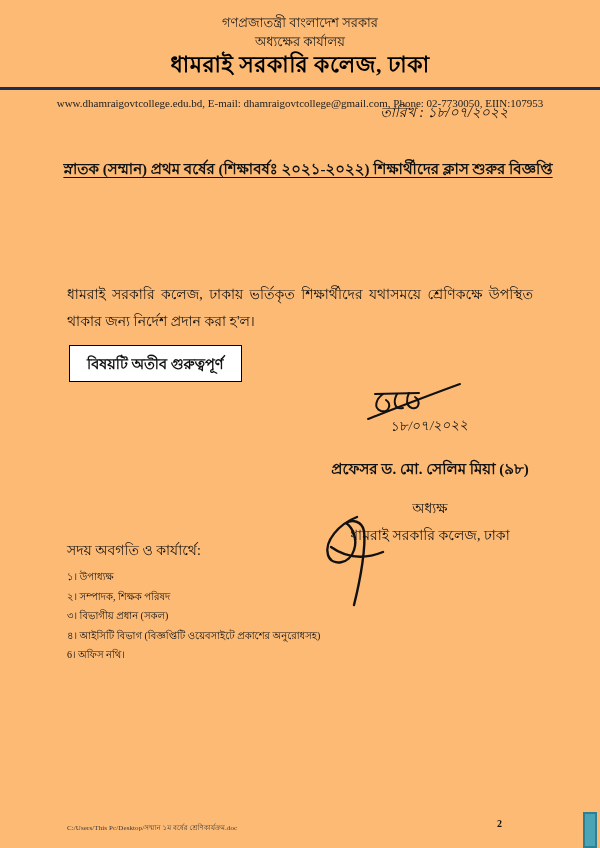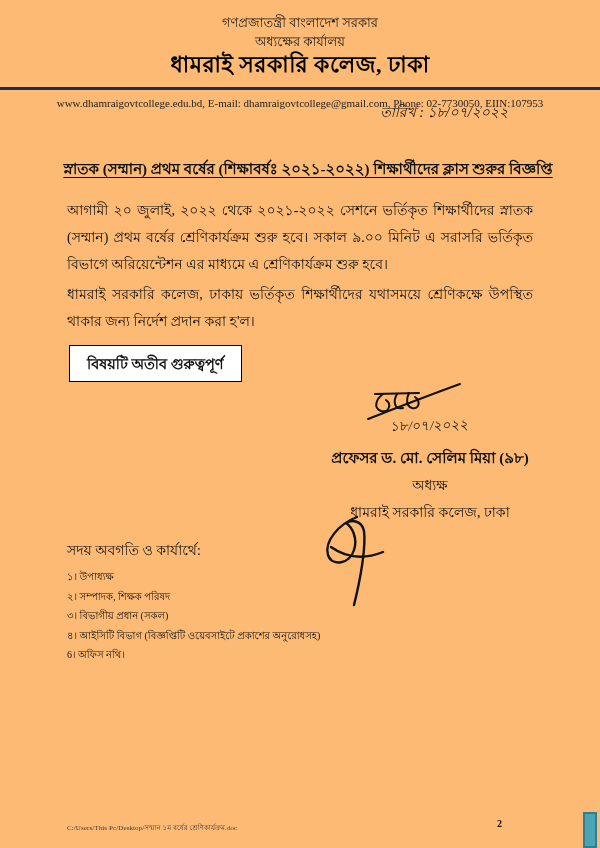--- a/index.html
+++ b/index.html
@@ -57,22 +57,22 @@
 
   .sig-block {
     top: 415px; left: 298px; width: 264px;
     text-align: center;
   }
   .sig-date {
     font-size: 13.5px;
     transform: skewX(-8deg) rotate(-1.5deg);
     display: inline-block;
   }
-  .sig-name { font-size: 15px; font-weight: bold; margin-top: 8px; }
-  .sig-designation { font-size: 14px; margin-top: 3px; }
+  .sig-name { font-size: 15px; font-weight: bold; margin-top: 19px; }
+  .sig-designation { font-size: 14px; margin-top: 15px; }
   .sig-org { font-size: 14px; margin-top: 3px; }
 
   .flourish { top: 511px; left: 299px; width: 92px; height: 100px; }
 
   .dist-heading { top: 539px; left: 67px; font-size: 14px; }
   .dist-list { top: 567px; left: 67px; width: 420px; }
   .dist-item { font-size: 10px; line-height: 19.5px; }
 
   .footer-path {
     top: 822px; left: 67px;
@@ -94,21 +94,20 @@
   <div class="abs centered govt-line">গণপ্রজাতন্ত্রী বাংলাদেশ সরকার</div>
   <div class="abs centered office-line">অধ্যক্ষের কার্যালয়</div>
   <div class="abs centered college-name">ধামরাই সরকারি কলেজ, ঢাকা</div>
   <div class="abs centered contact-line">www.dhamraigovtcollege.edu.bd, E-mail: dhamraigovtcollege@gmail.com, Phone: 02-7730050, EIIN:107953</div>
   <div class="abs header-divider"></div>
 
   <div class="abs date-line">তারিখ : ১৮/০৭/২০২২</div>
 
   <div class="abs notice-title">স্নাতক (সম্মান) প্রথম বর্ষের (শিক্ষাবর্ষঃ ২০২১-২০২২) শিক্ষার্থীদের ক্লাস শুরুর বিজ্ঞপ্তি</div>
 
-  <div class="abs body-para para-1">আগামী ২০ জুলাই, ২০২২ থেকে ২০২১-২০২২ সেশনে ভর্তিকৃত শিক্ষার্থীদের স্নাতক (সম্মান) প্রথম বর্ষের শ্রেণিকার্যক্রম শুরু হবে। সকাল ৯.০০ মিনিট এ সরাসরি ভর্তিকৃত বিভাগে অরিয়েন্টেশন এর মাধ্যমে এ শ্রেণিকার্যক্রম শুরু হবে।</div>
   <div class="abs body-para para-2">ধামরাই সরকারি কলেজ, ঢাকায় ভর্তিকৃত শিক্ষার্থীদের যথাসময়ে শ্রেণিকক্ষে উপস্থিত থাকার জন্য নির্দেশ প্রদান করা হ'ল।</div>
 
   <div class="abs note-box">
     <span>বিষয়টি অতীব গুরুত্বপূর্ণ</span>
   </div>
 
   <svg class="abs sig-stroke" viewBox="0 0 102 44">
     <g fill="none" stroke="#111" stroke-width="2" stroke-linecap="round">
       <path d="M6 40 C24 33, 62 18, 98 5"></path>
       <path d="M13 15 L57 14"></path>

